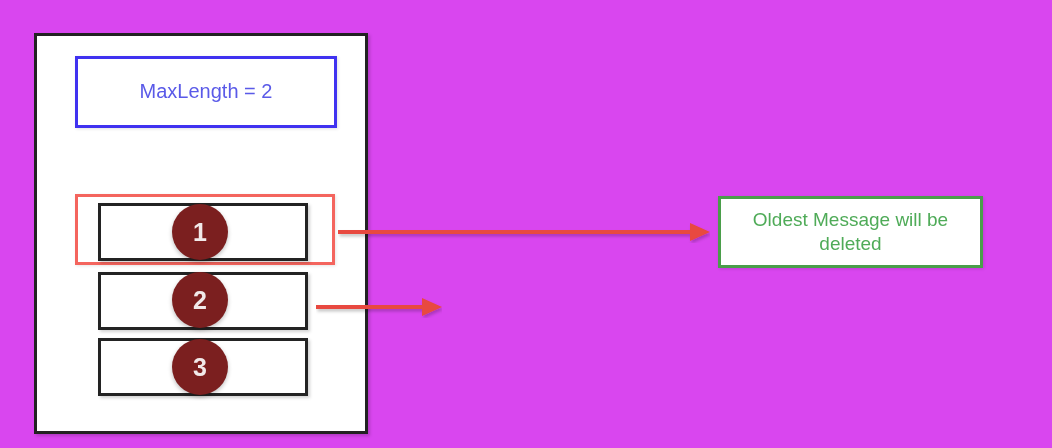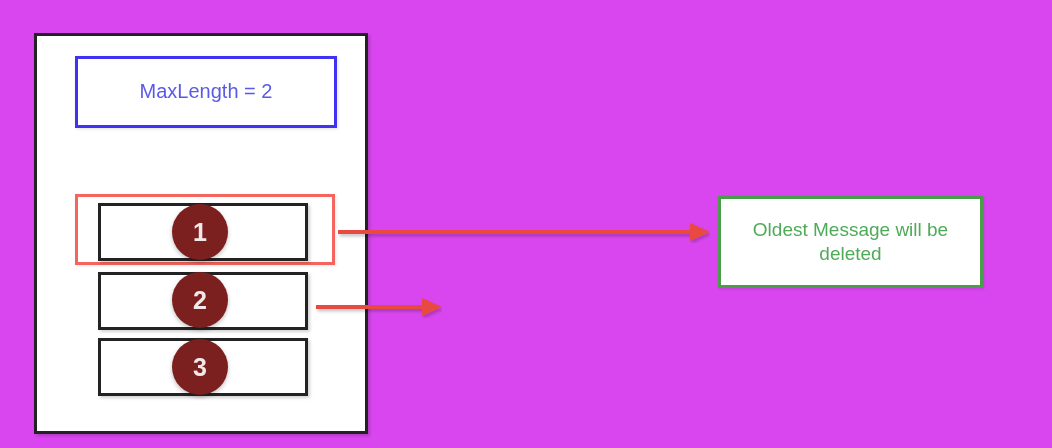--- a/index.html
+++ b/index.html
@@ -63,21 +63,21 @@
     left: 442px;
     top: 279px;
     width: 246px;
     height: 75px;
     font-size: 20px;
   }
   .deleted-box {
     left: 718px;
     top: 196px;
     width: 265px;
-    height: 92px;
+    height: 72px;
     font-size: 19px;
     padding: 0 14px;
   }
 
   
   .highlight-box {
     position: absolute;
     left: 75px;
     top: 194px;
     width: 260px;

